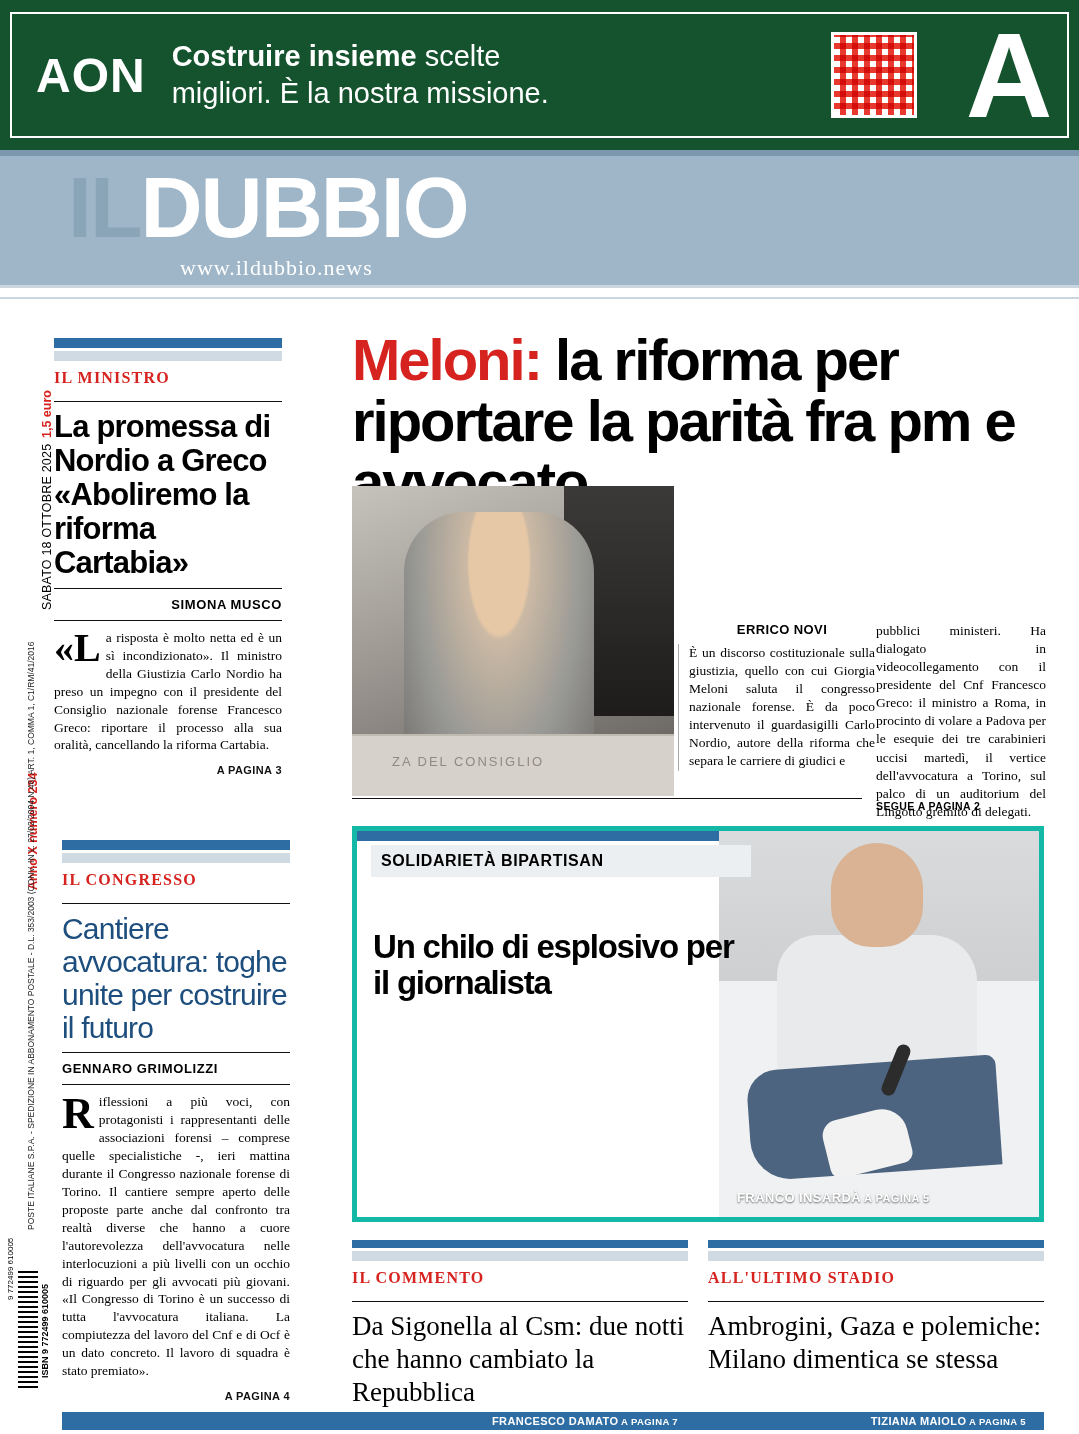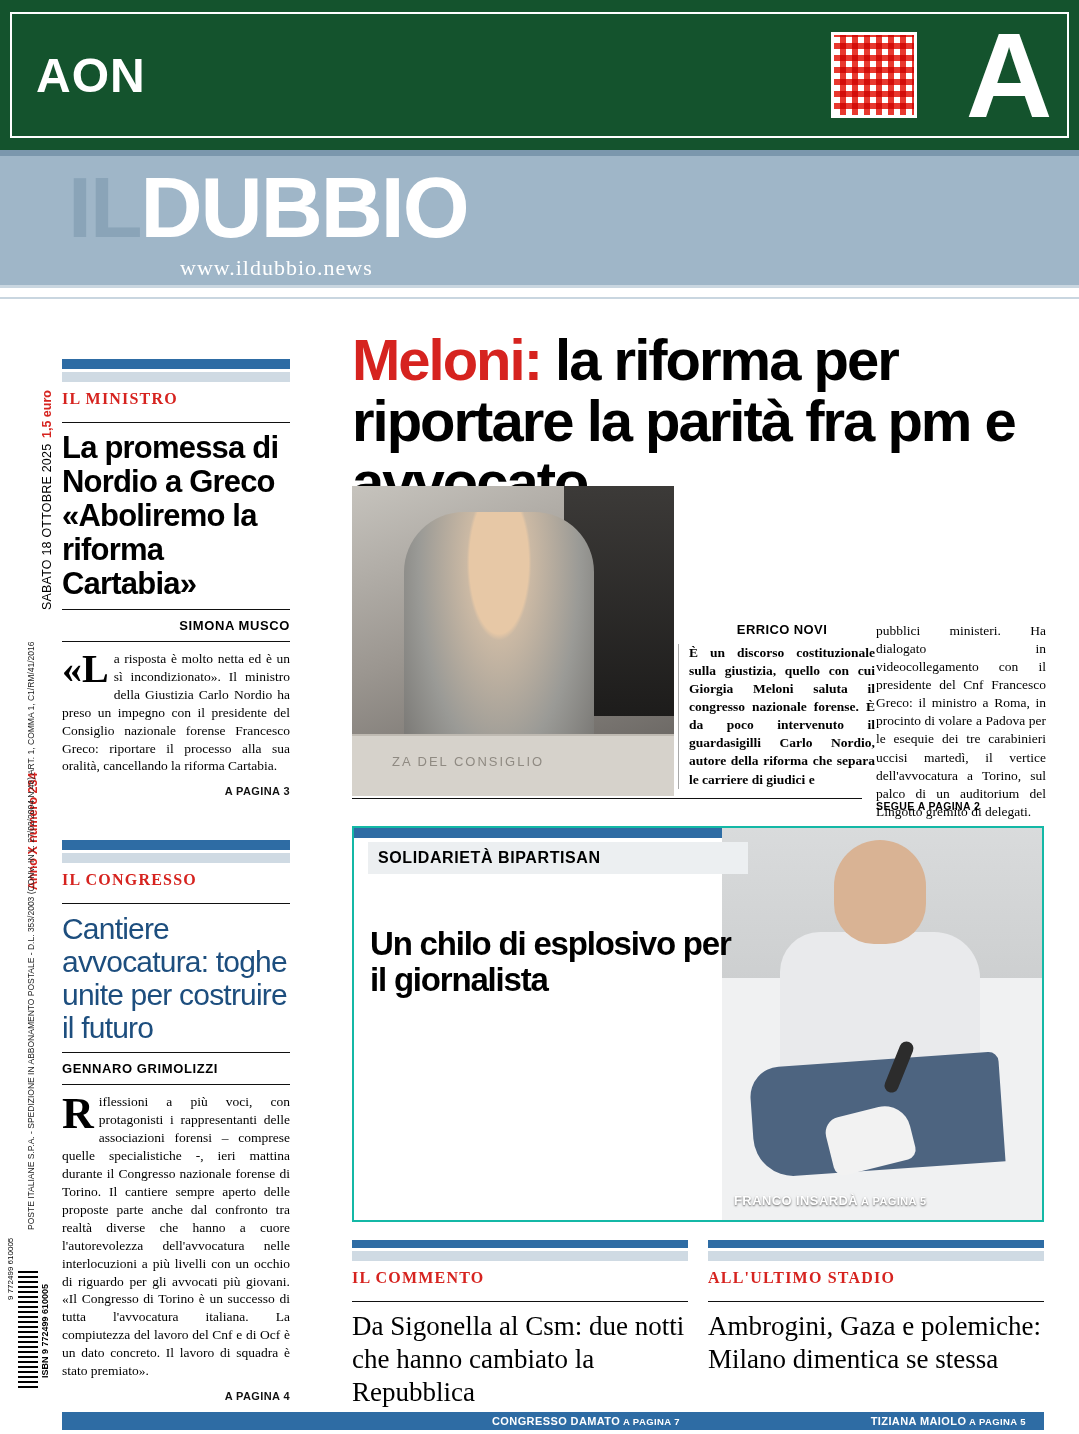--- a/index.html
+++ b/index.html
@@ -221,23 +221,22 @@
     font-weight: bold;
     font-size: 11px;
     letter-spacing: 0.4px;
     text-align: right;
     color: #111;
   }
 
   
   .col-ministro {
     position: absolute;
-    left: 62px; top: 338px;
+    left: 54px; top: 338px;
     width: 228px;
-    margin-top: 21px;
   }
   .ministro-title {
     font-family: "Liberation Sans", sans-serif;
     font-weight: bold;
     font-size: 31px;
     line-height: 1.1;
     letter-spacing: -0.8px;
     margin-top: 4px;
   }
   .ministro-body {
@@ -359,21 +358,20 @@
   .lead-col1 {
     position: absolute;
     left: 678px; top: 644px;
     width: 186px;
     font-family: "Liberation Serif", serif;
     font-size: 13.5px;
     line-height: 1.34;
     text-align: justify;
     border-left: 1px solid #aaa;
     padding-left: 10px;
-    font-weight: bold;
   }
   .lead-col2 {
     position: absolute;
     left: 876px; top: 622px;
     width: 170px;
     font-family: "Liberation Serif", serif;
     font-size: 13.5px;
     line-height: 1.34;
     text-align: justify;
   }
@@ -391,21 +389,21 @@
     left: 352px; top: 798px;
     width: 510px; height: 1px;
     background: #111;
   }
 
   
   .ranucci {
     position: absolute;
     left: 352px; top: 826px;
     width: 692px; height: 396px;
-    border: 2px solid #14b8a6;
+    border: 5px solid #14b8a6;
     box-sizing: border-box;
     background: #fff;
     overflow: hidden;
   }
   .ranucci-top {
     position: absolute;
     left: 0; top: 0;
     width: 692px; height: 10px;
     background: #2e6ca4;
   }
@@ -547,20 +545,24 @@
   .footer-bar .pg { font-size: 9.5px; }
 </style>
 </head>
 <body>
 
 <div class="page">
 
   <div class="ad-banner">
     <div class="ad-inner">
       <div class="ad-logo">AON</div>
+      <div class="ad-text">
+        <span class="bold">Costruire insieme</span><span> scelte</span><br>
+        <span>migliori. È la nostra missione.</span>
+      </div>
       <div class="ad-qr"></div>
       <div class="ad-mark">A</div>
     </div>
   </div>
 
   <div class="masthead">
     <div class="masthead-bar-top"></div>
     <div class="masthead-title">
       <span class="il">IL</span><span class="dubbio">DUBBIO</span>
     </div>
@@ -656,20 +658,20 @@
   <div class="bot-box right">
     <div class="kicker-bar thin"></div>
     <div class="kicker-sub"></div>
     <div class="kicker-label">ALL'ULTIMO STADIO</div>
     <div class="hl-rule"></div>
     <div class="bot-title">Ambrogini, Gaza e polemiche: Milano dimentica se stessa</div>
   </div>
 
   <div class="footer-bar">
     <div class="fb-left">
-      <span>CONGRESSO DAMATO</span><span class="pg"> A PAGINA 7</span>
+      <span>FRANCESCO DAMATO</span><span class="pg"> A PAGINA 7</span>
     </div>
     <div class="fb-right">
       <span>TIZIANA MAIOLO</span><span class="pg"> A PAGINA 5</span>
     </div>
   </div>
 
 </div>
 
 </body></html>

